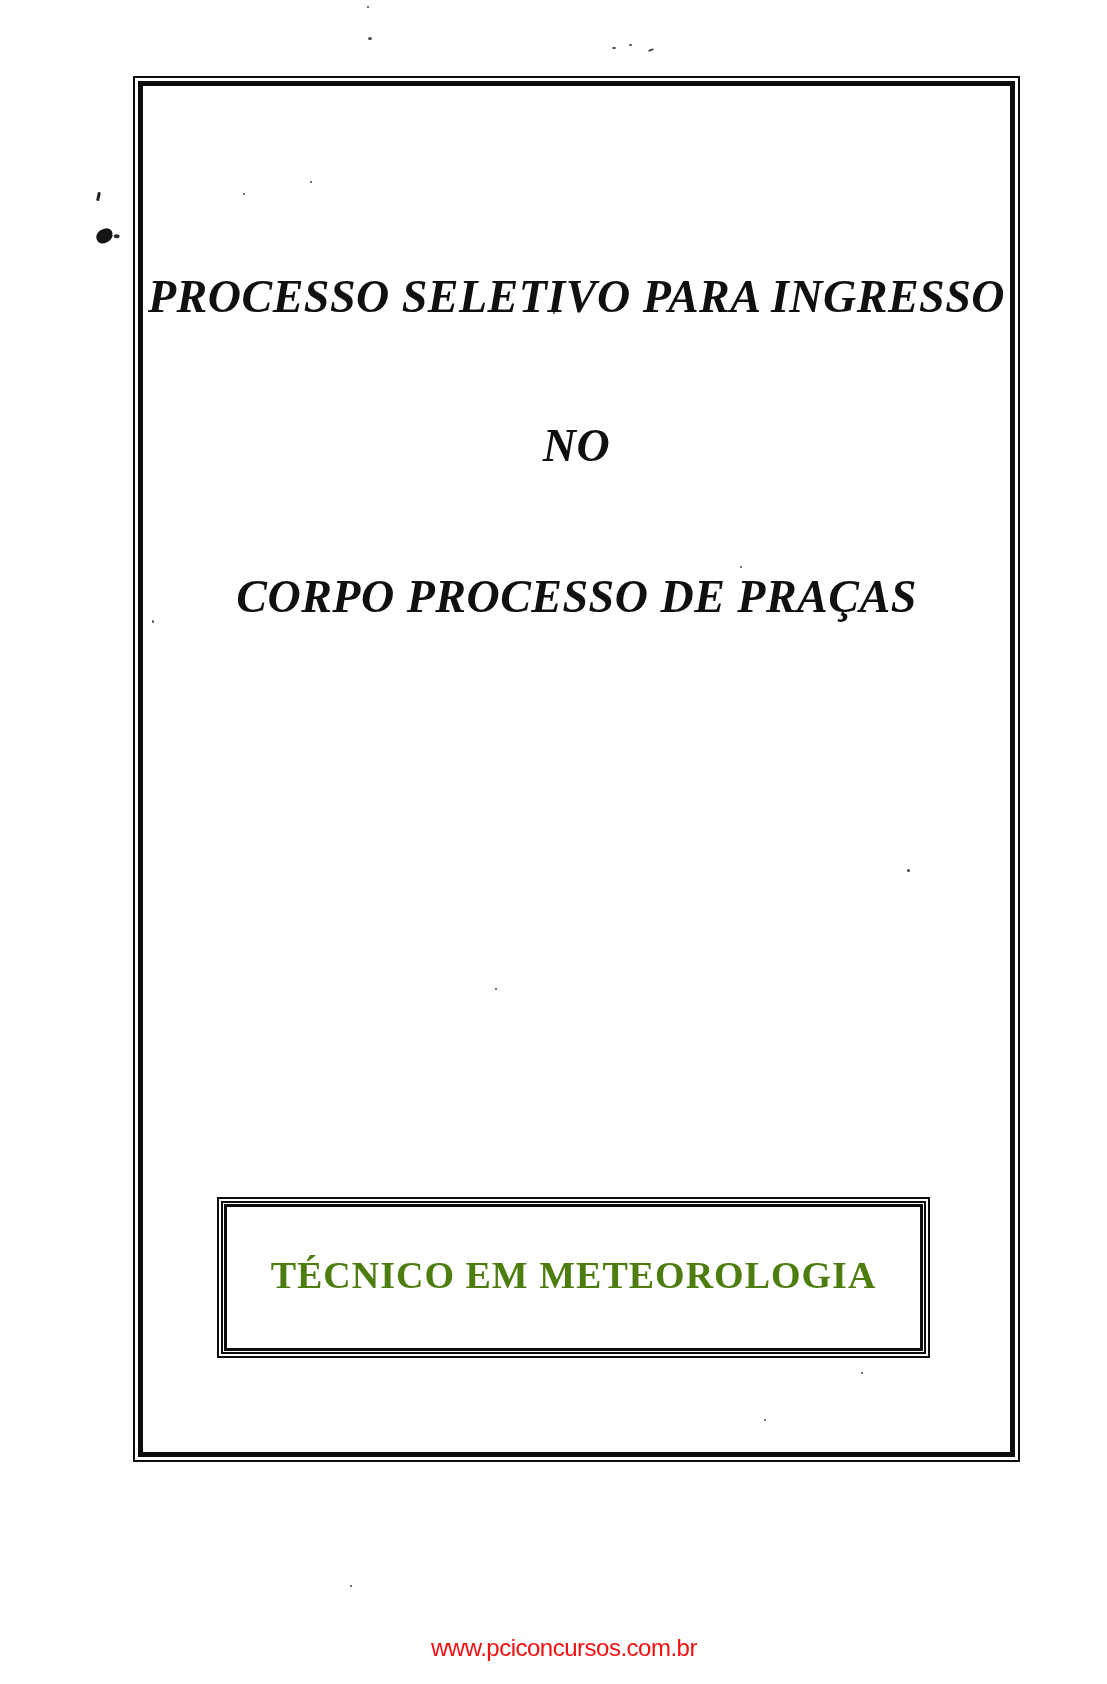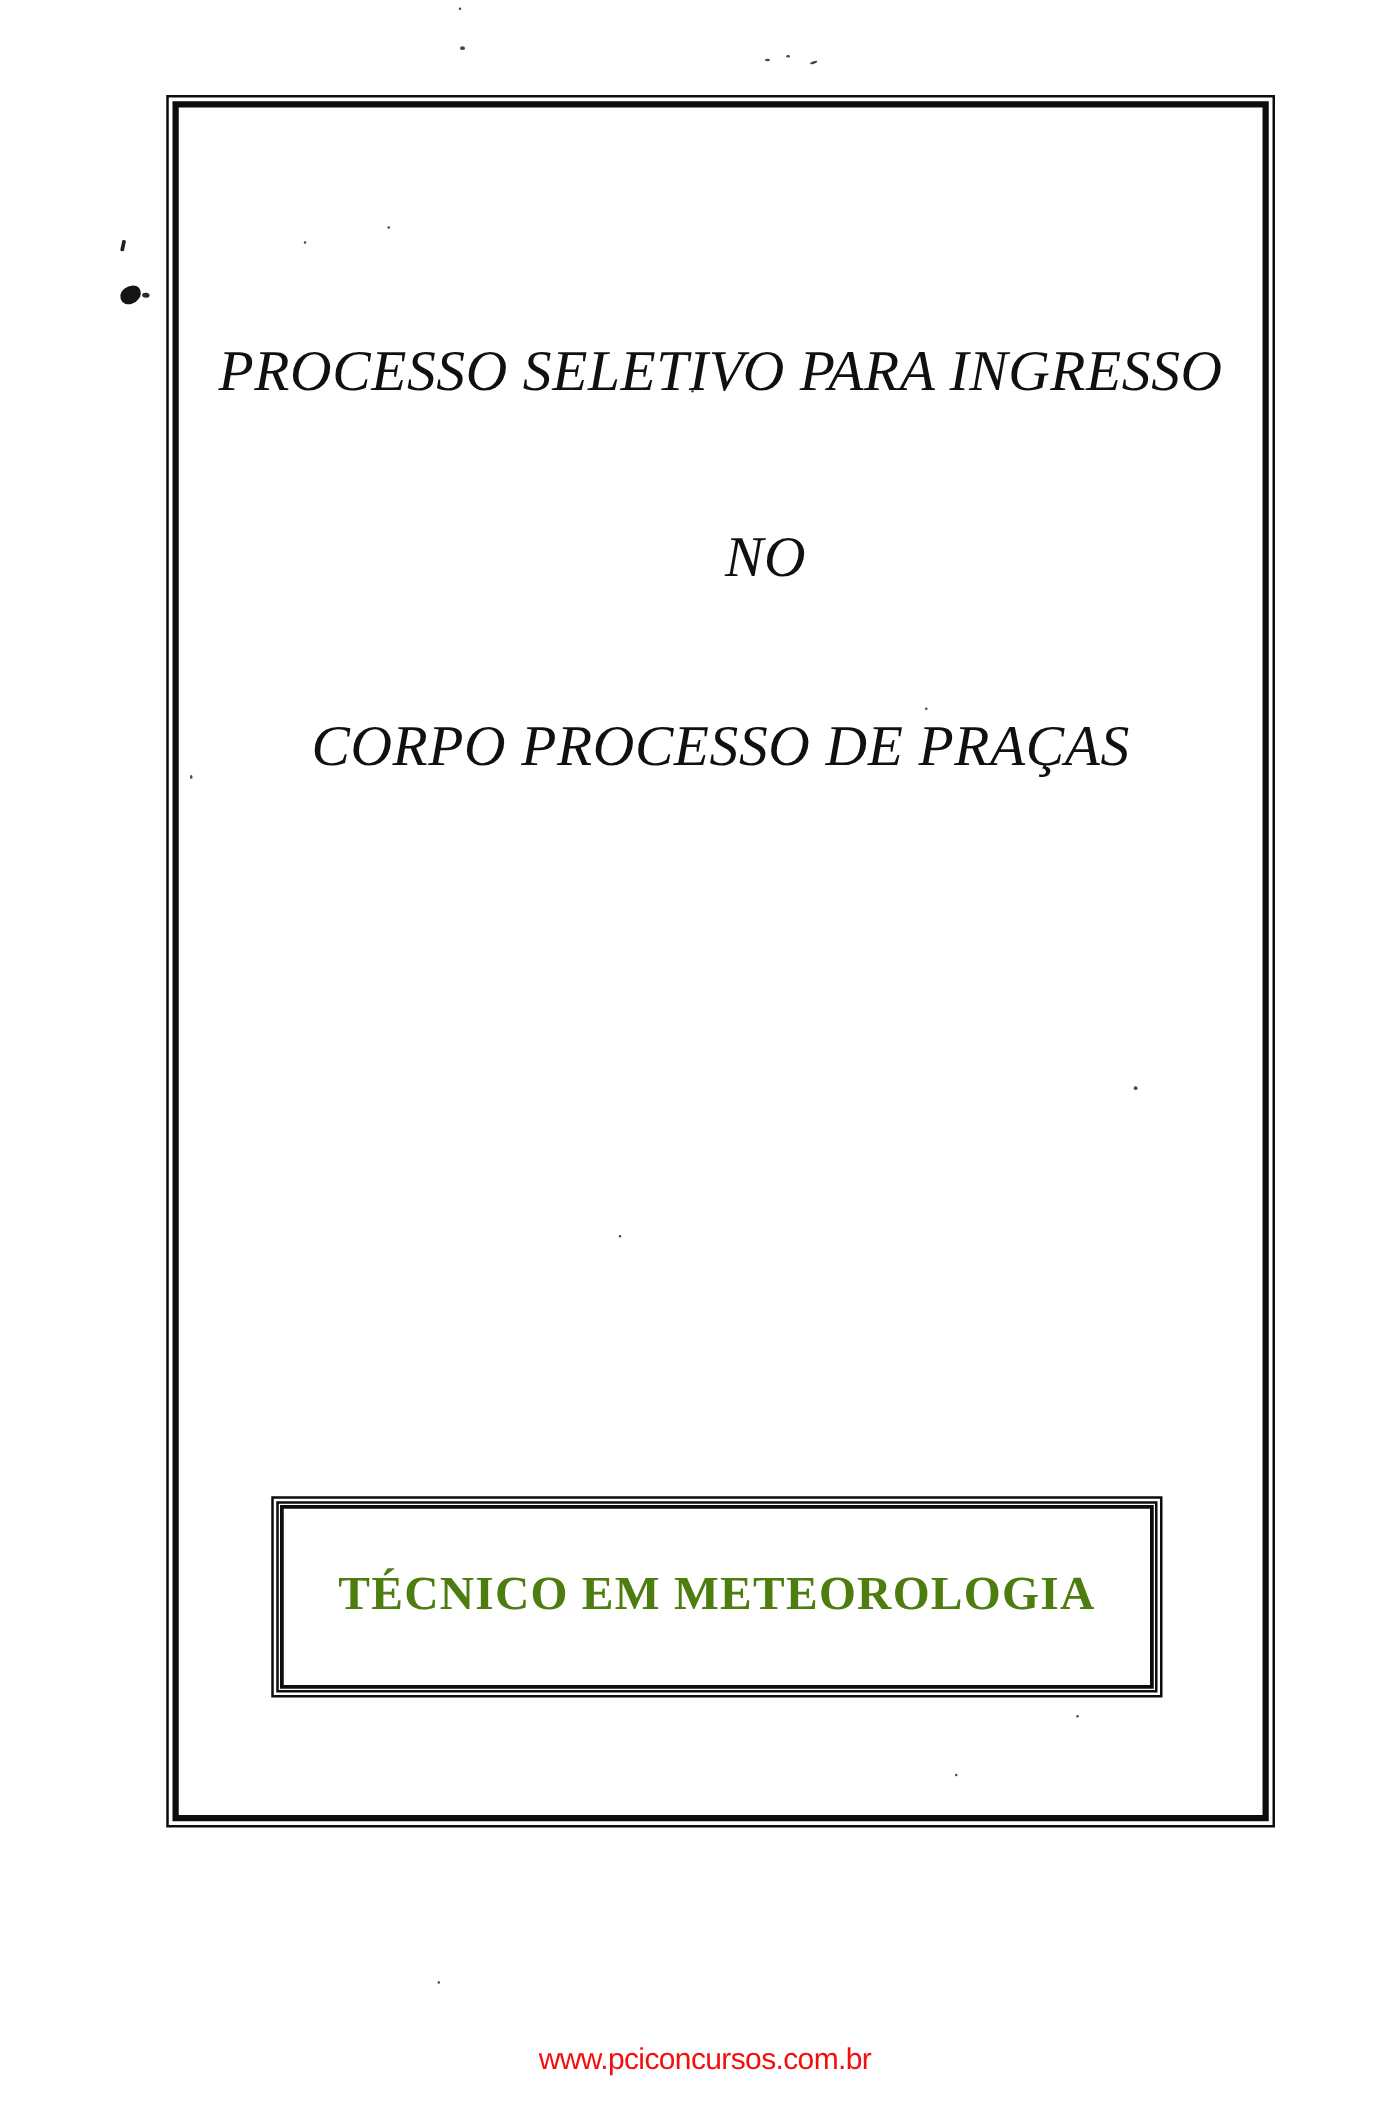--- a/index.html
+++ b/index.html
@@ -35,30 +35,30 @@
     box-sizing: border-box;
     border: 5px solid #0d0d0d;
   }
 
   
   .title-line {
     position: absolute;
     left: 0;
     width: 100%;
     text-align: center;
-    font-weight: normal;
+    font-weight: bold;
     font-style: italic;
     font-size: 46px;
     line-height: 1.15;
     letter-spacing: 0.5px;
     white-space: nowrap;
     color: #101010;
   }
   .t1 { top: 185px; }
-  .t2 { top: 334px; margin-left: 36px; }
+  .t2 { top: 334px; }
   .t3 { top: 485px; }
   .t4 { top: 687px; }
 
   
   .spec-box-outer {
     position: absolute;
     left: 74px;
     top: 1111px;
     width: 713px;
     height: 161px;

